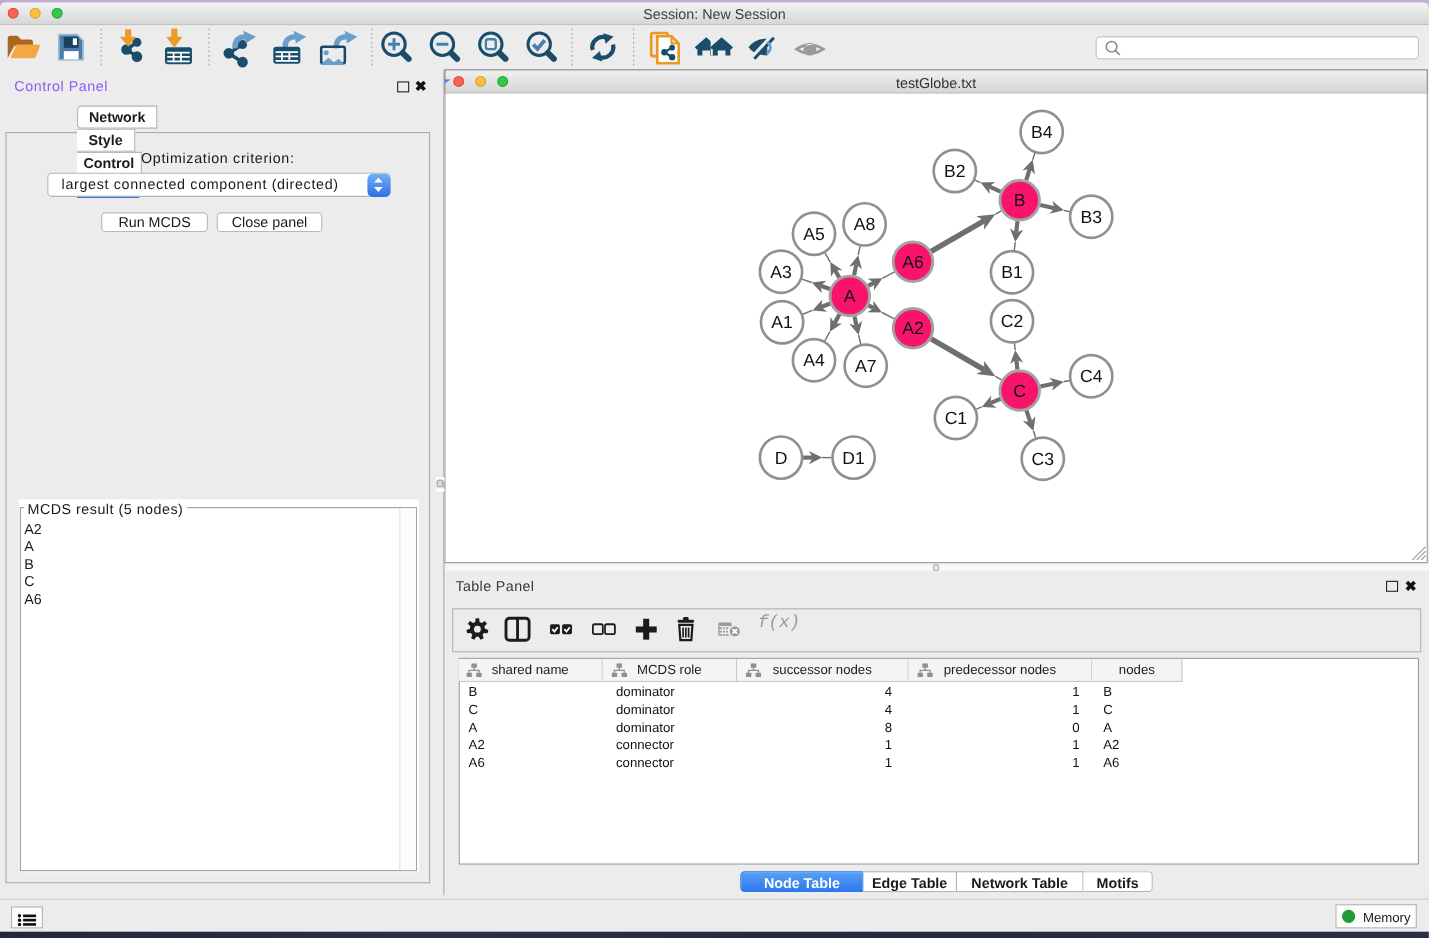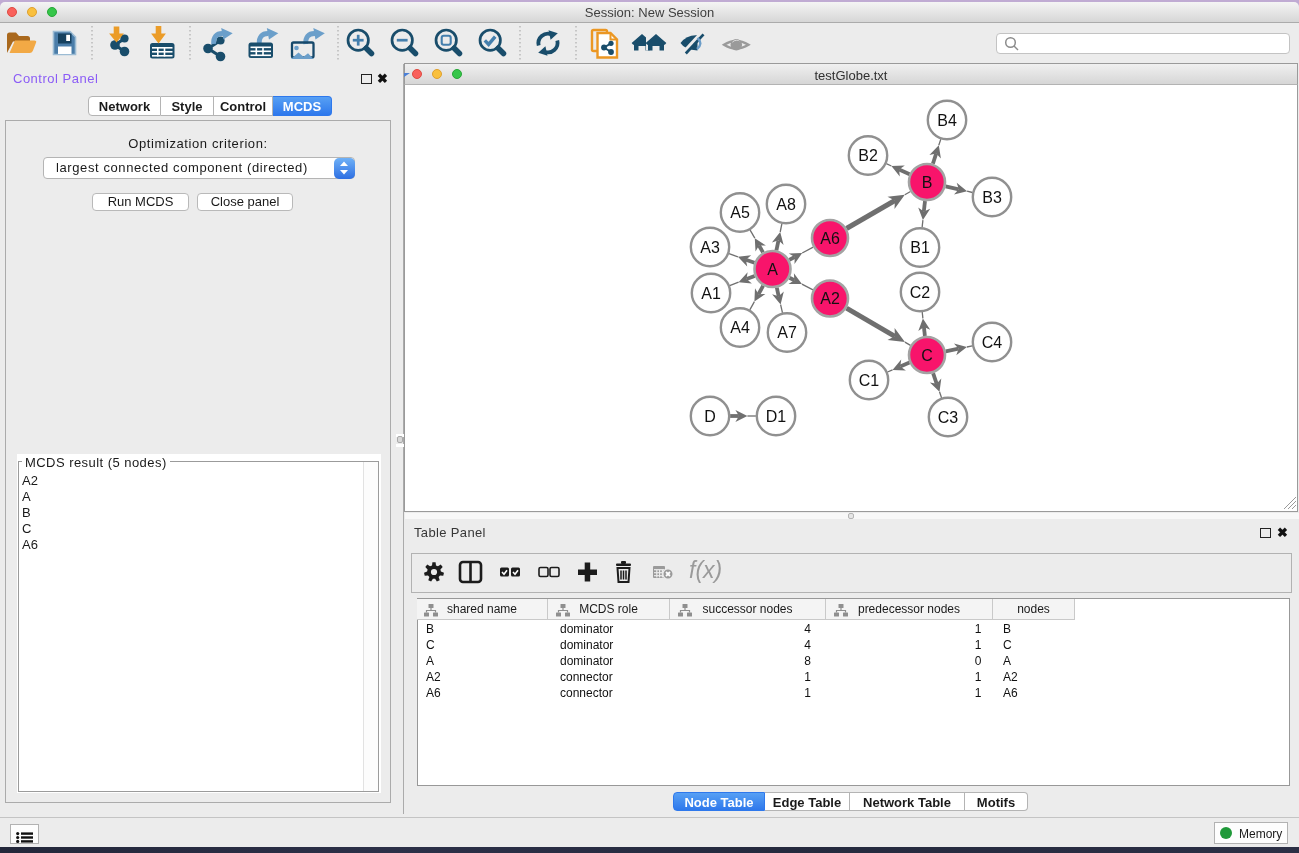--- a/index.html
+++ b/index.html
@@ -169,21 +169,21 @@
 <circle cx="736.3" cy="44.2" r="5.8" fill="#9a9a9a"></circle>
 <path d="M731.8,42.6 a4.8,4.8 0 0 1 8.3,-1.5 a6.5,6.5 0 0 0 -8.3,1.5 z" fill="#ededed"></path>
       </g>
     </svg></div>
 
 <div class="abs" id="cpanel"></div>
 <div class="abs" id="cptitle">Control Panel</div>
 <div class="abs wmax" style="left:361px;"></div>
 <div class="abs wclose" style="left:377px;">✖</div>
 <div class="abs" id="cpbox"></div>
-<div class="abs tabrow" style="left:88px; top:96px;">
+<div class="abs tabrow" style="left:70px; top:96px;flex-direction:column;">
   <div class="tab first" style="width:73px;">Network</div>
   <div class="tab" style="width:53px;">Style</div>
   <div class="tab" style="width:59px;">Control</div>
   <div class="tab sel last" style="width:59px;">MCDS</div>
 </div>
 <div class="abs" id="optlabel">Optimization criterion:</div>
 <div class="abs" id="combo">largest connected component (directed)</div>
 <div class="abs" id="combobtn"></div>
 <div class="abs pbtn" style="left:92px; width:97px;">Run MCDS</div>
 <div class="abs pbtn" style="left:197px; width:96px;">Close panel</div>
@@ -305,21 +305,21 @@
 </svg>
   </div>
 
 <div class="abs" id="tpanel"></div>
 <div class="abs" id="tptitle">Table Panel</div>
 <div class="abs wmax" style="left:1260px; top:528px;"></div>
 <div class="abs wclose" style="left:1277px; top:525px;">✖</div>
 <div class="abs" id="tbarbox"></div>
 <div class="abs" id="tablewrap"></div>
 <div class="abs" id="btabs">
-  <div class="tab first sel" style="width:92px;">Node Table</div>
+  <div class="tab first sel" style="width:112px;">Node Table</div>
   <div class="tab" style="width:85px;">Edge Table</div>
   <div class="tab" style="width:115px;">Network Table</div>
   <div class="tab last" style="width:63px;">Motifs</div>
 </div>
 
 <div class="abs" id="statsep"></div>
 <div class="abs" id="statbar"></div>
 <div class="abs" id="listbtn"></div>
 <div class="abs" id="membtn"></div>
 <div class="abs" id="dock"></div>
@@ -346,21 +346,21 @@
       <rect x="233" y="13" width="12" height="12" rx="1" fill="#9a9a9a"></rect>
       <line x1="234" y1="16.7" x2="244" y2="16.7" stroke="#ececec" stroke-width="1.2"></line>
       <line x1="234" y1="19.7" x2="244" y2="19.7" stroke="#ececec" stroke-width="1.2"></line>
       <line x1="234" y1="22.7" x2="244" y2="22.7" stroke="#ececec" stroke-width="1.2"></line>
       <line x1="236.8" y1="16.7" x2="236.8" y2="24.6" stroke="#ececec" stroke-width="1.2"></line>
       <line x1="239.6" y1="16.7" x2="239.6" y2="24.6" stroke="#ececec" stroke-width="1.2"></line>
       <line x1="242.4" y1="16.7" x2="242.4" y2="24.6" stroke="#ececec" stroke-width="1.2"></line>
       <circle cx="248" cy="21" r="5.2" fill="#9a9a9a" stroke="#ececec" stroke-width="1.4"></circle>
       <path d="M246,19 l4,4 M250,19 l-4,4" stroke="#fff" stroke-width="1.8"></path>
     </svg></div>
-<div class="abs" style="left:689px; top:557px; width:60px; font-family:Liberation Sans, sans-serif; font-style:italic; font-size:23px; color:#9a9a9a;">f(x)</div>
+<div class="abs" style="left:689px; top:557px; width:60px; font-family:Liberation Mono, monospace; font-style:italic; font-size:16px; color:#9a9a9a;">f(x)</div>
 <div class="abs th" style="left:417px; width:131px;">shared name</div>
 <div class="abs th" style="left:548px; width:122px;">MCDS role</div>
 <div class="abs th" style="left:670px; width:156px;">successor nodes</div>
 <div class="abs th" style="left:826px; width:167px;">predecessor nodes</div>
 <div class="abs th" style="left:993px; width:82px;">nodes</div>
 <div class="abs" style="left:424px; top:603px; width:14px; height:13px;"><svg width="14" height="13" viewBox="0 0 14 13">
       <g fill="#8f8f8f">
         <rect x="4.5" y="0" width="5" height="4" rx="0.5"></rect>
         <rect x="0" y="8.5" width="5" height="4" rx="0.5"></rect>
         <rect x="9" y="8.5" width="5" height="4" rx="0.5"></rect>

